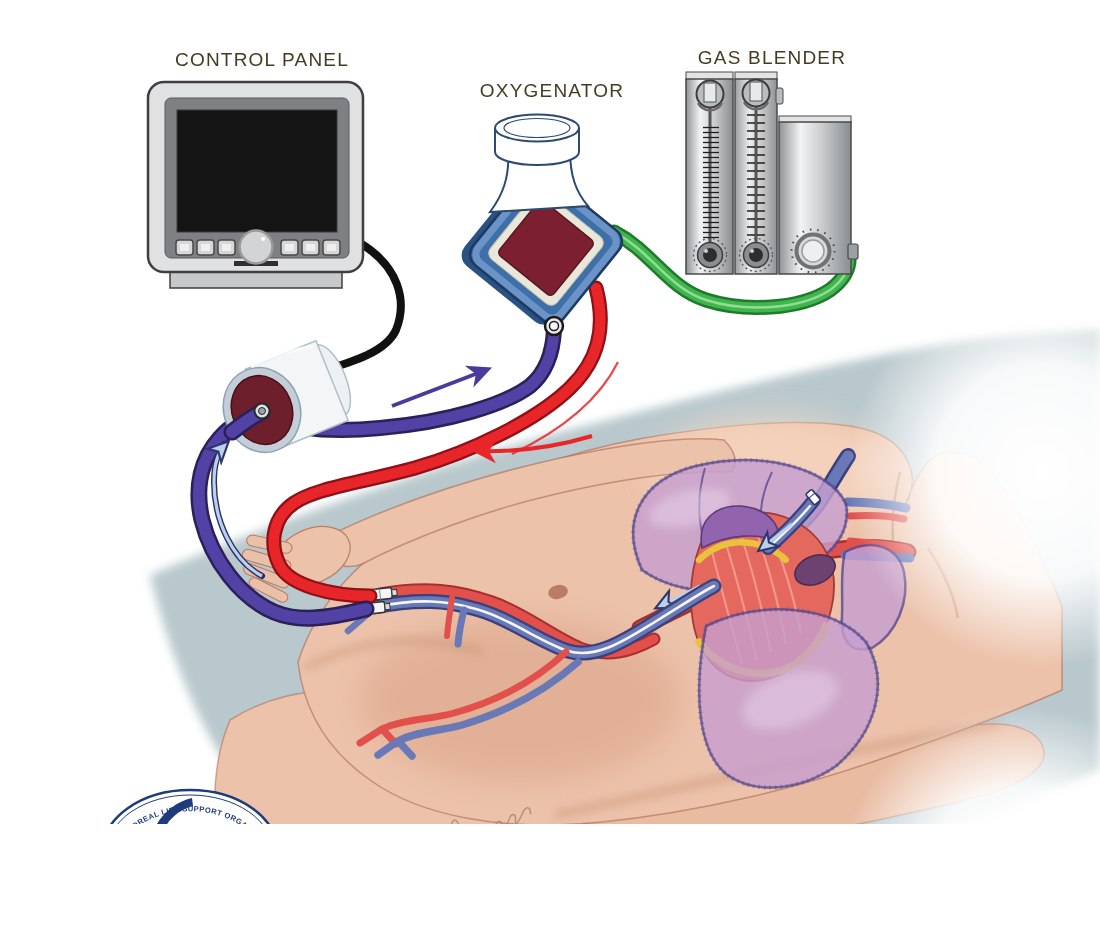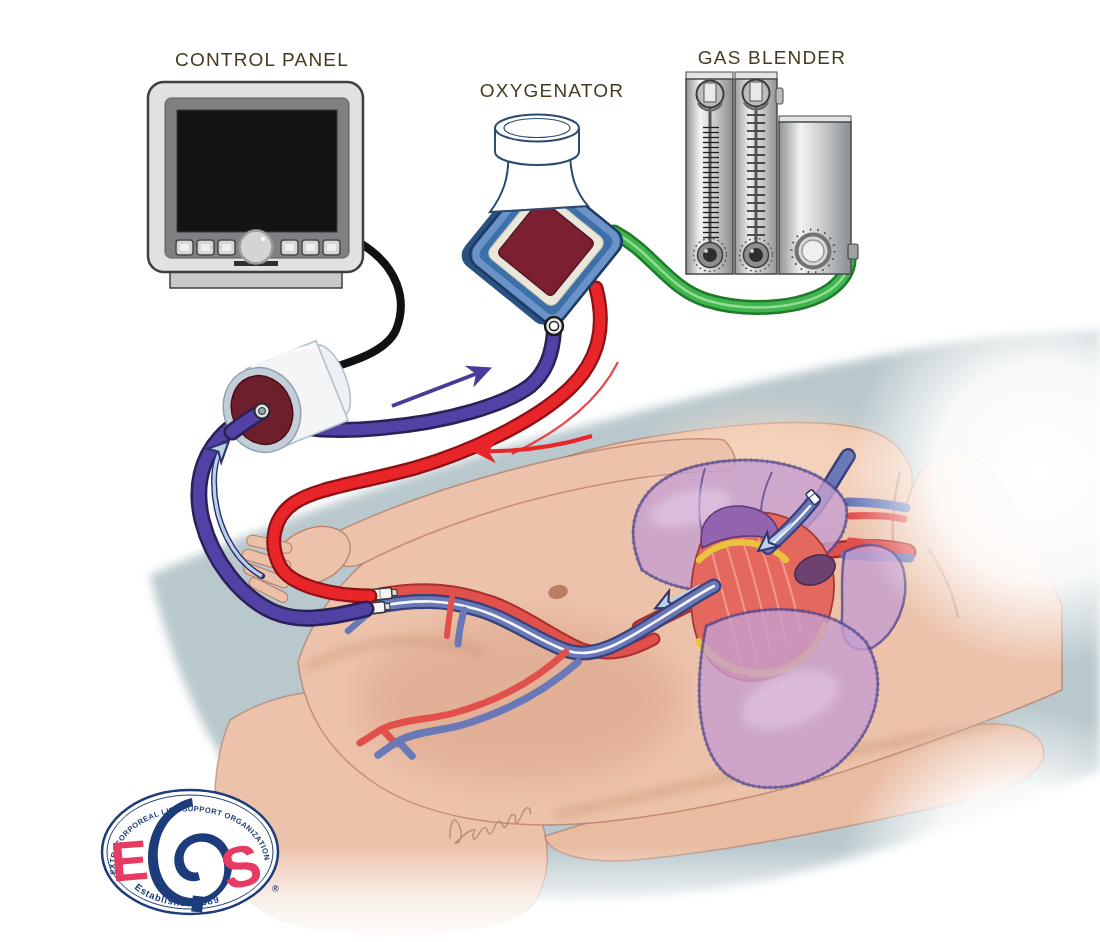--- a/index.html
+++ b/index.html
@@ -1,16 +1,16 @@
 <!DOCTYPE html>
 <html><head>
 <meta charset="utf-8">
 <style>
   html,body{margin:0;padding:0;background:#fff;}
-  .stage{width:1100px;height:942px;position:relative;background:#ffffff;overflow:hidden;}
+  .stage{width:1100px;height:824px;position:relative;background:#ffffff;overflow:hidden;}
   svg{display:block;}
   text{font-family:"Liberation Sans", sans-serif;}
   .device-label{font-size:19px;letter-spacing:1.2px;fill:#463b22;}
   .logo-arc{font-size:7.6px;font-weight:bold;letter-spacing:.4px;fill:#1d3c7c;}
   .logo-arc-bottom{font-size:9.5px;font-weight:bold;letter-spacing:.8px;fill:#1d3c7c;}
   .logo-letter{font-weight:bold;}
   .reg-mark{font-size:9px;fill:#1d3c7c;font-weight:bold;}
 </style>
 </head>
 <body>

